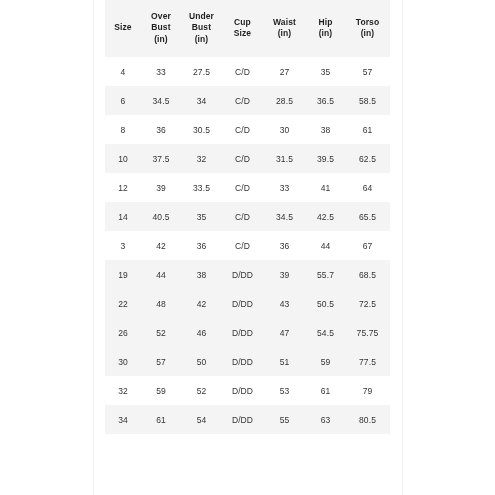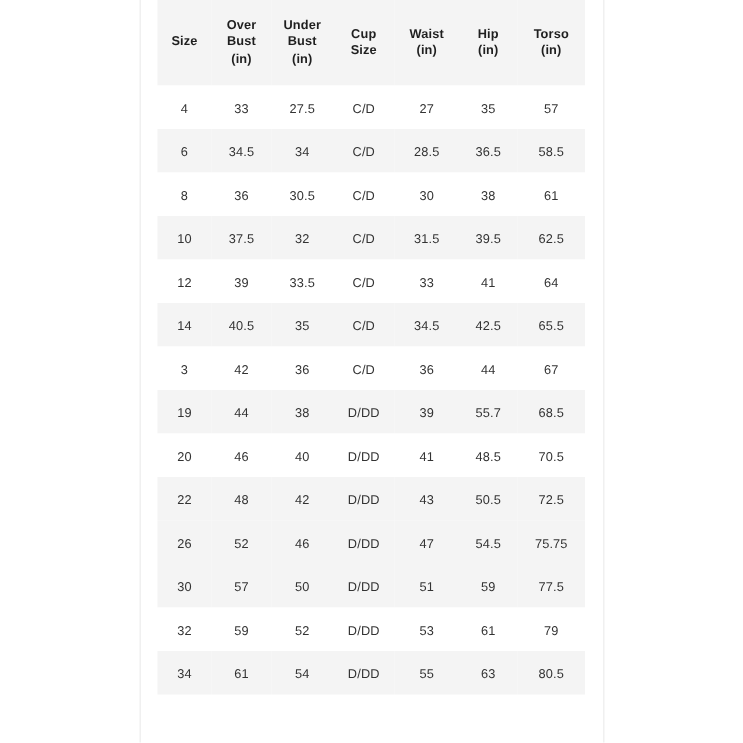--- a/index.html
+++ b/index.html
@@ -203,29 +203,20 @@
           </tr>
           <tr class="even">
             <td>19</td>
             <td>44</td>
             <td>38</td>
             <td>D/DD</td>
             <td>39</td>
             <td>55.7</td>
             <td>68.5</td>
           </tr>
-          <tr class="odd">
-            <td>20</td>
-            <td>46</td>
-            <td>40</td>
-            <td>D/DD</td>
-            <td>41</td>
-            <td>48.5</td>
-            <td>70.5</td>
-          </tr>
           <tr class="even">
             <td>22</td>
             <td>48</td>
             <td>42</td>
             <td>D/DD</td>
             <td>43</td>
             <td>50.5</td>
             <td>72.5</td>
           </tr>
           <tr class="even">

